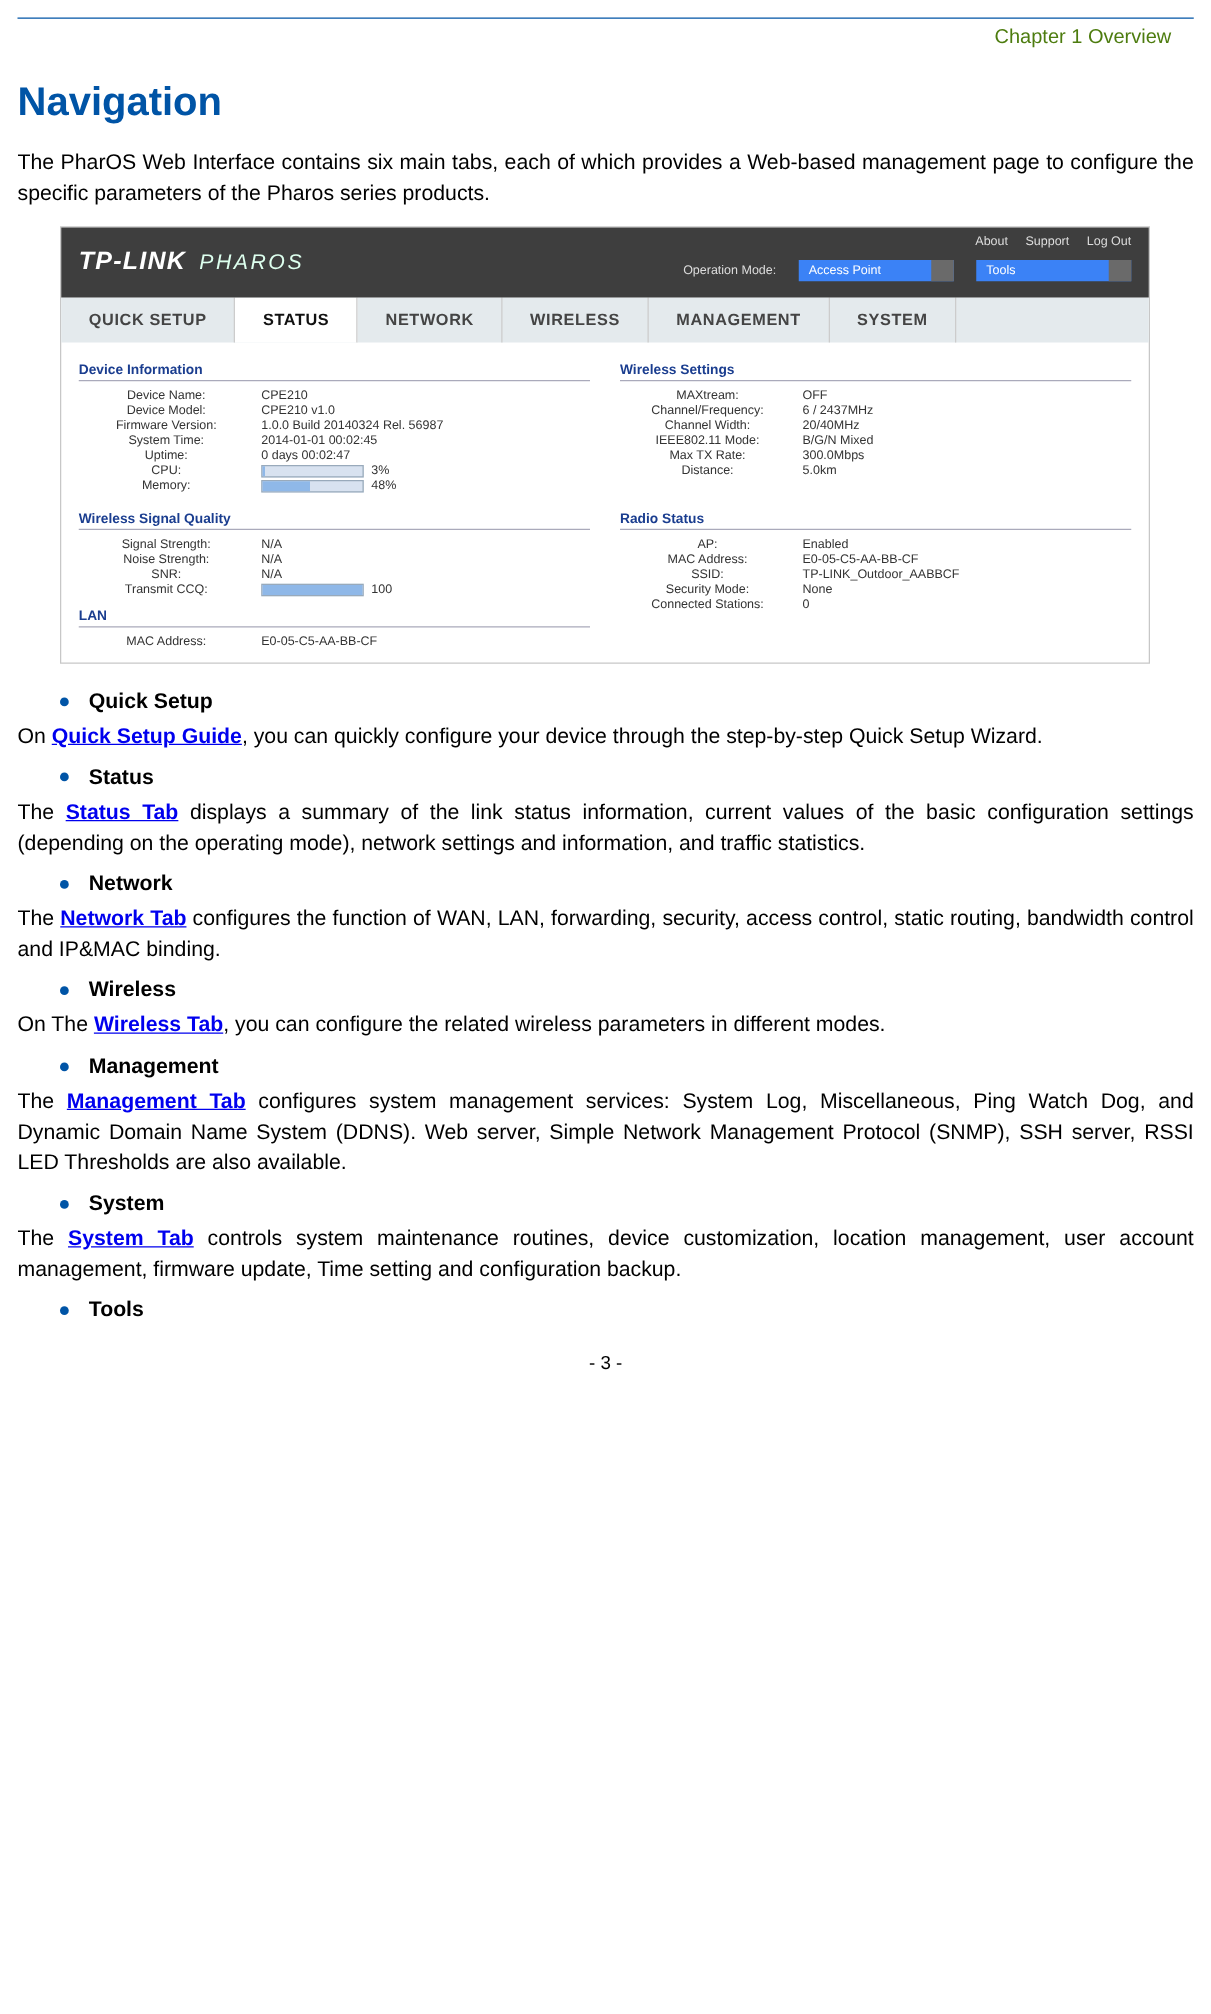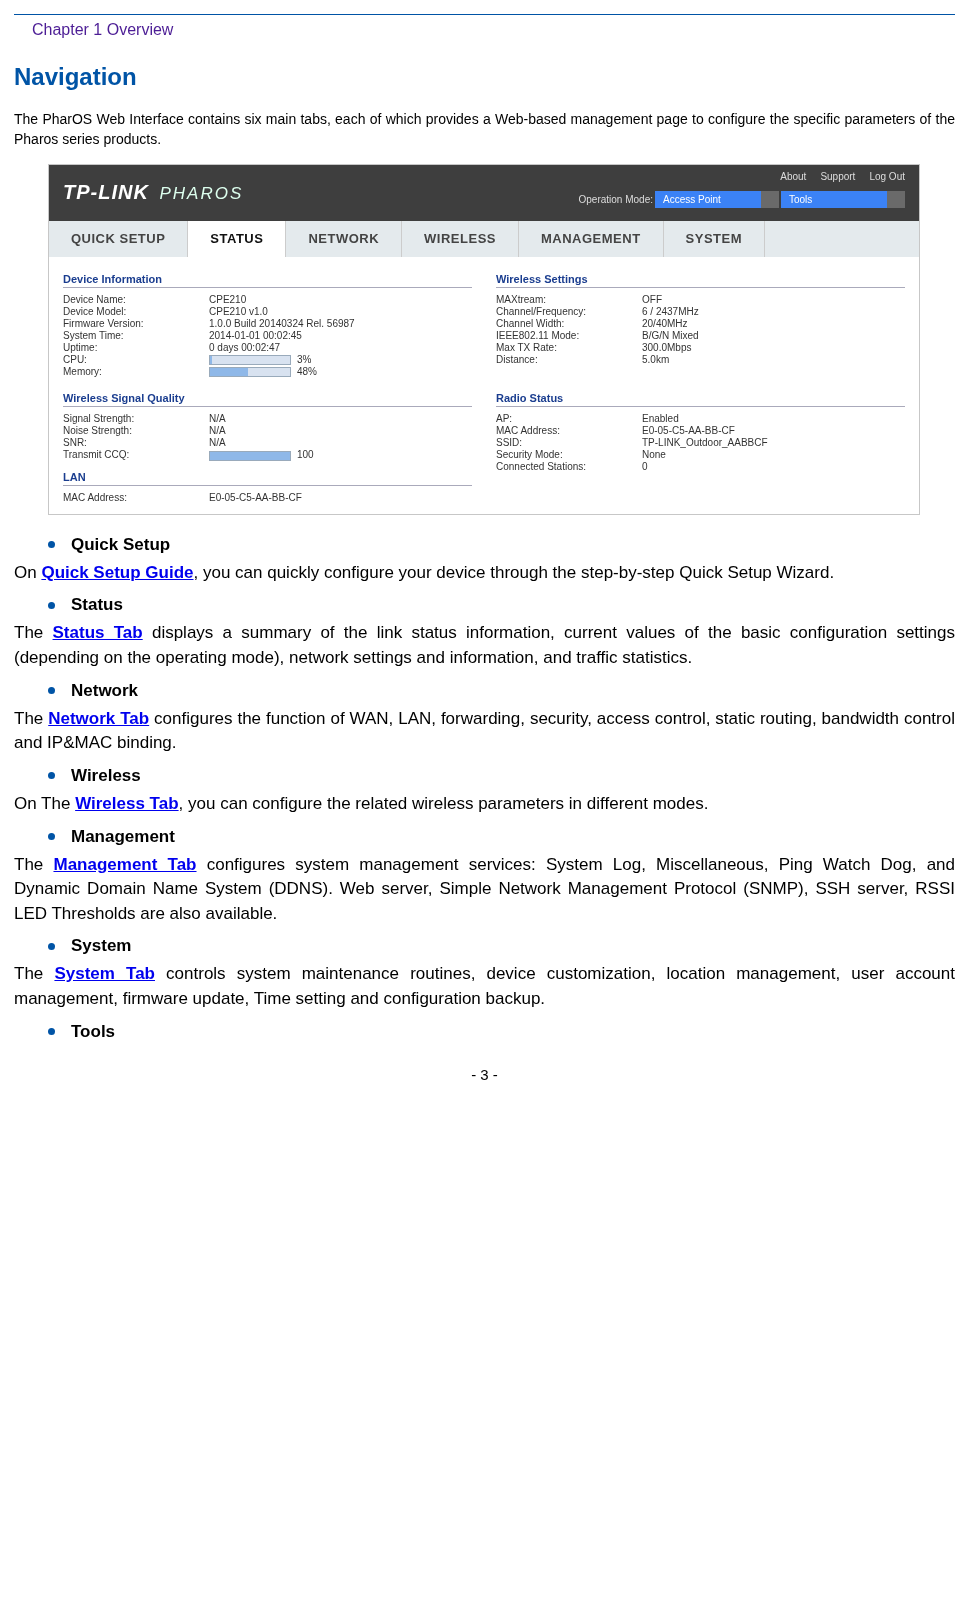--- a/index.html
+++ b/index.html
@@ -1,37 +1,37 @@
 <!DOCTYPE html>
 <html><head>
 <meta charset="utf-8">
 <style>
 body{margin:0;background:#fff;font-family:Arial,Helvetica,sans-serif;color:#000}
 .page{width:969px;margin:0 auto;padding:0 14px 30px;box-sizing:border-box}
 .topline{border-top:1px solid #0054a6;margin-top:14px}
-.hdr{font-size:16px;color:#4c1d95;padding:6px 18px 10px;font-family:"Segoe UI Light",Arial}
-h1{color:#0054a6;font-size:24px;font-weight:700;margin:14px 0 18px}
-.intro{font-size:14px;line-height:1.45;margin:0 0 14px;text-align:justify}
+.hdr{font-size:16px;color:#4d7c0f;text-align:right;padding:6px 18px 10px;font-family:"Segoe UI Light",Arial}
+h1{color:#0054a6;font-size:32px;font-weight:700;margin:14px 0 18px}
+.intro{font-size:17px;line-height:1.45;margin:0 0 14px;text-align:justify}
 .shot{border:1px solid #c7c7c7;margin:0 0 20px 34px;width:870px;font-family:Arial}
 .shot-top{background:#3e3e3e;color:#fff;height:56px;position:relative}
 .logo{position:absolute;left:14px;top:16px;font-weight:900;font-size:20px;letter-spacing:1px;font-style:italic}
 .logo2{font-weight:400;font-style:italic;letter-spacing:2px;font-size:17px;color:#dfe;margin-left:4px}
 .tlinks{position:absolute;right:14px;top:6px;font-size:10px;color:#ddd}
 .tlinks span{margin-left:14px}
-.oprow{position:absolute;right:14px;top:26px;font-size:10px;color:#ddd;display:flex;align-items:center;gap:2px}
+.oprow{position:absolute;right:14px;top:26px;font-size:10px;color:#ddd;display:flex;align-items:center;gap:18px}
 .sel{background:#3b82f6;color:#fff;padding:3px 8px;font-size:10px;min-width:90px;display:inline-block;border-right:18px solid #6a6a6a}
 .tabs{display:flex;background:#e4eaed;height:36px}
 .tab{flex:0 0 auto;padding:0 22px;line-height:36px;font-size:13px;font-weight:700;color:#444;letter-spacing:0.5px;border-right:1px solid #ccc}
 .tab.act{background:#fff;color:#111}
 .panel{padding:10px 14px;font-size:10px;color:#333}
 .cols{display:flex;gap:24px}
 .col{flex:1}
 .sect{color:#1a3d8f;font-weight:700;font-size:11px;border-bottom:1px solid #aab;padding-bottom:2px;margin:6px 0 6px}
 .row{display:flex;margin:1px 0}
-.lab{flex:0 0 140px;text-align:left;color:#333;padding-right:6px}
+.lab{flex:0 0 140px;text-align:center;color:#333;padding-right:6px}
 .val{color:#333}
 .bar{display:inline-block;width:80px;height:8px;background:#d8e2f0;border:1px solid #9ab;vertical-align:middle;position:relative;margin-right:6px}
 .bar i{position:absolute;left:0;top:0;bottom:0;background:#8fb8e8}
 .bullets{margin:0;padding:0;list-style:none}
 .item{margin:10px 0 5px}
 .dot{display:inline-block;width:7px;height:7px;background:#0054a6;border-radius:50%;margin:0 16px 0 34px;vertical-align:middle}
 .bt{font-weight:700;font-size:17px;vertical-align:middle}
 .desc{font-size:17px;line-height:1.45;margin:6px 0 8px;text-align:justify}
 .ul{font-weight:700;}
 .pgnum{text-align:center;font-size:15px;margin-top:24px}

